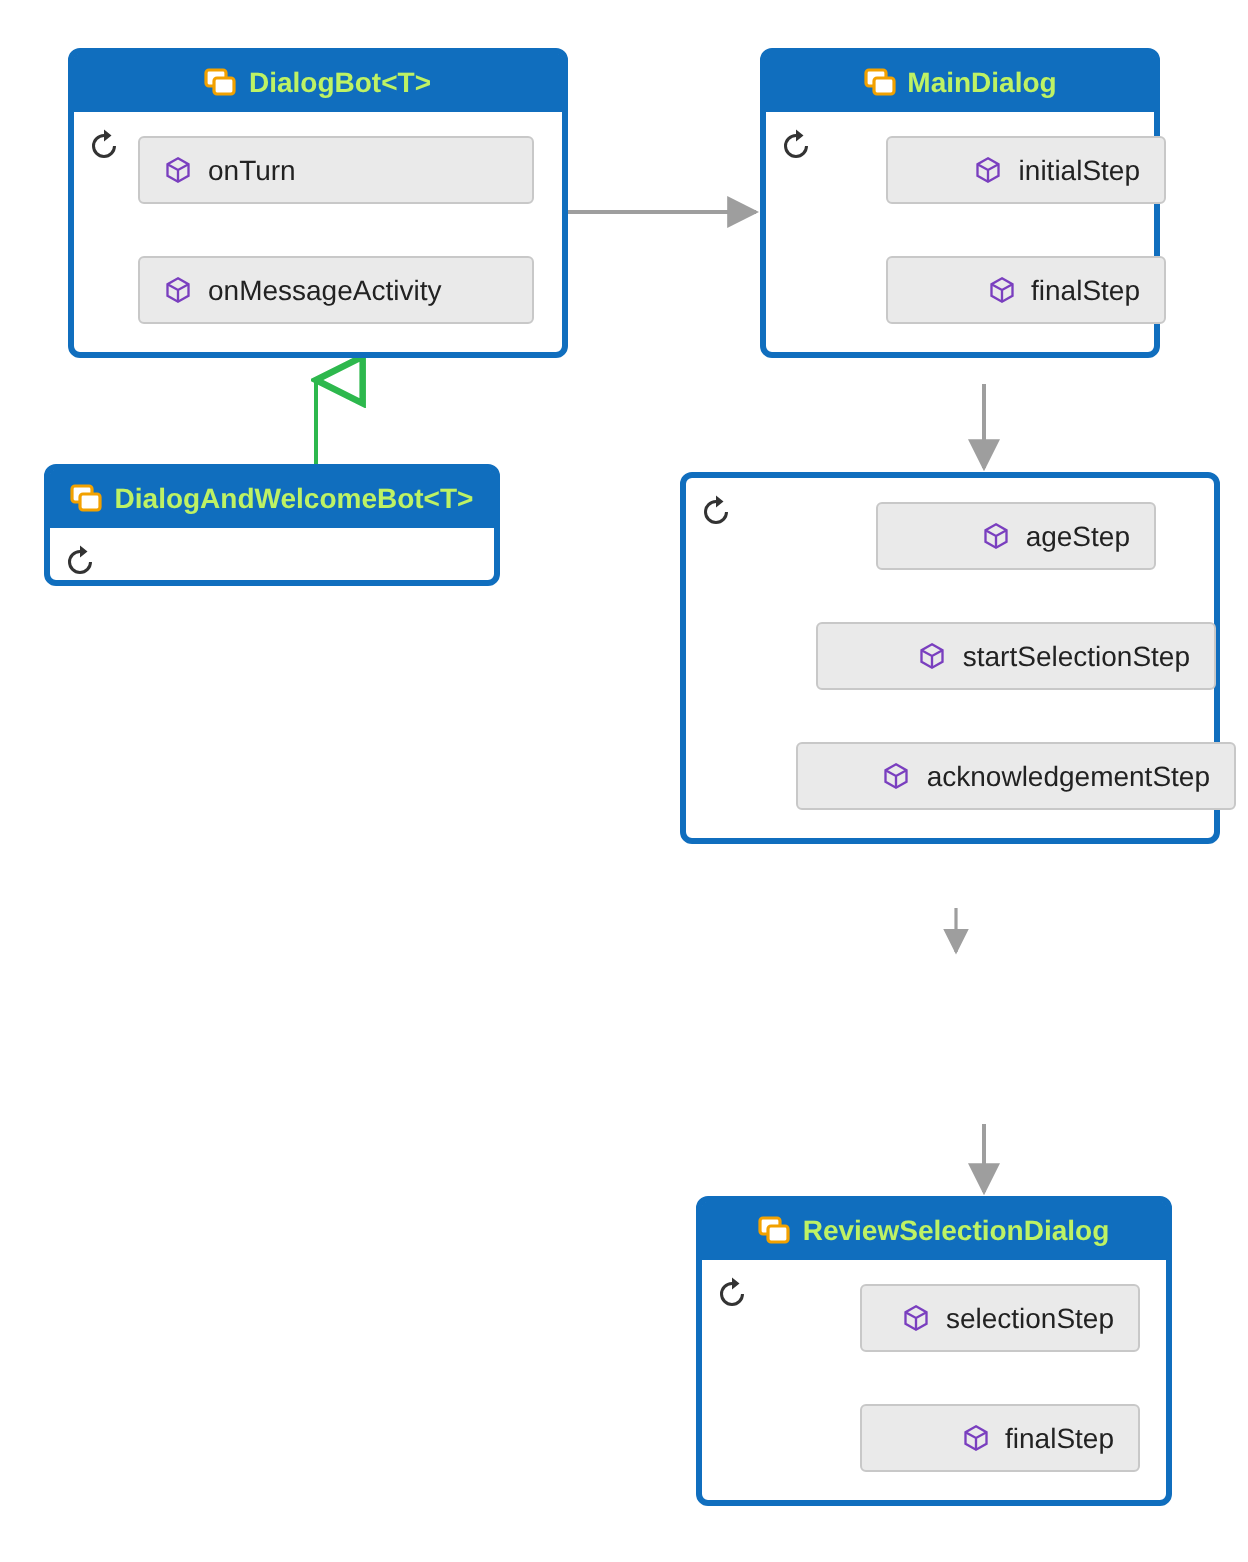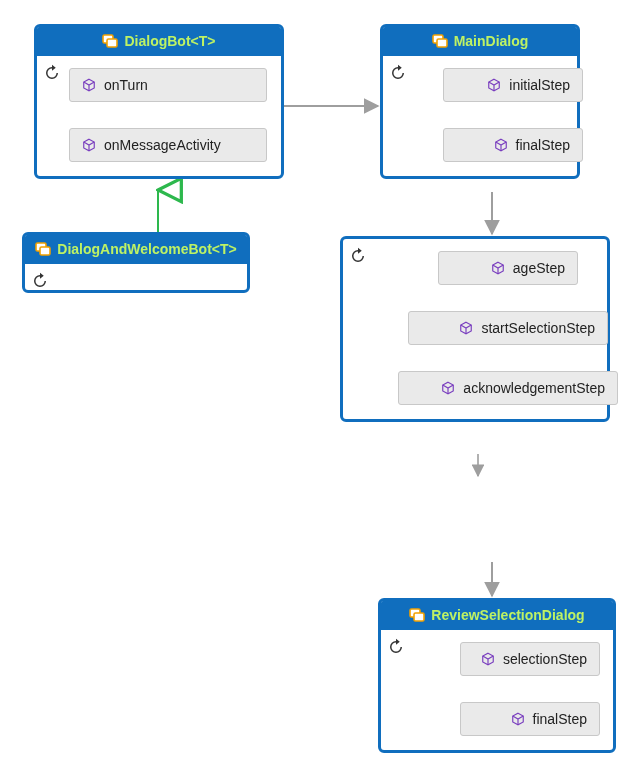--- a/index.html
+++ b/index.html
@@ -189,21 +189,21 @@
       <div class="step narrow" style="min-width:220px">
         <svg class="cube-icon" width="14" height="14" viewBox="0 0 24 24">
             <path d="M12 2l9 5v10l-9 5-9-5V7z" fill="none" stroke="#7a3fbf" stroke-width="2"></path>
             <path d="M3 7l9 5 9-5M12 12v10" fill="none" stroke="#7a3fbf" stroke-width="2"></path>
           </svg>
         <span>acknowledgementStep</span>
       </div>
     </div>
   </div>
 
-  <div class="box" style="left:378px; top:598px; width:238px;">
+  <div class="box" style="left:348px; top:598px; width:238px;">
     <div class="box-title">
       <svg class="class-icon" width="16" height="16" viewBox="0 0 16 16">
           <rect x="1" y="2" width="10" height="8" rx="1.5" fill="#fff" stroke="#f2a100" stroke-width="1.6"></rect>
           <rect x="5" y="6" width="10" height="8" rx="1.5" fill="#fff" stroke="#f2a100" stroke-width="1.6"></rect>
         </svg>
       <span>ReviewSelectionDialog</span>
     </div>
     <div class="box-body">
       <svg class="loop-icon" viewBox="0 0 24 24">
           <path d="M12 4a8 8 0 1 0 8 8h-2a6 6 0 1 1-6-6v3l5-4-5-4z" fill="#333"></path>

